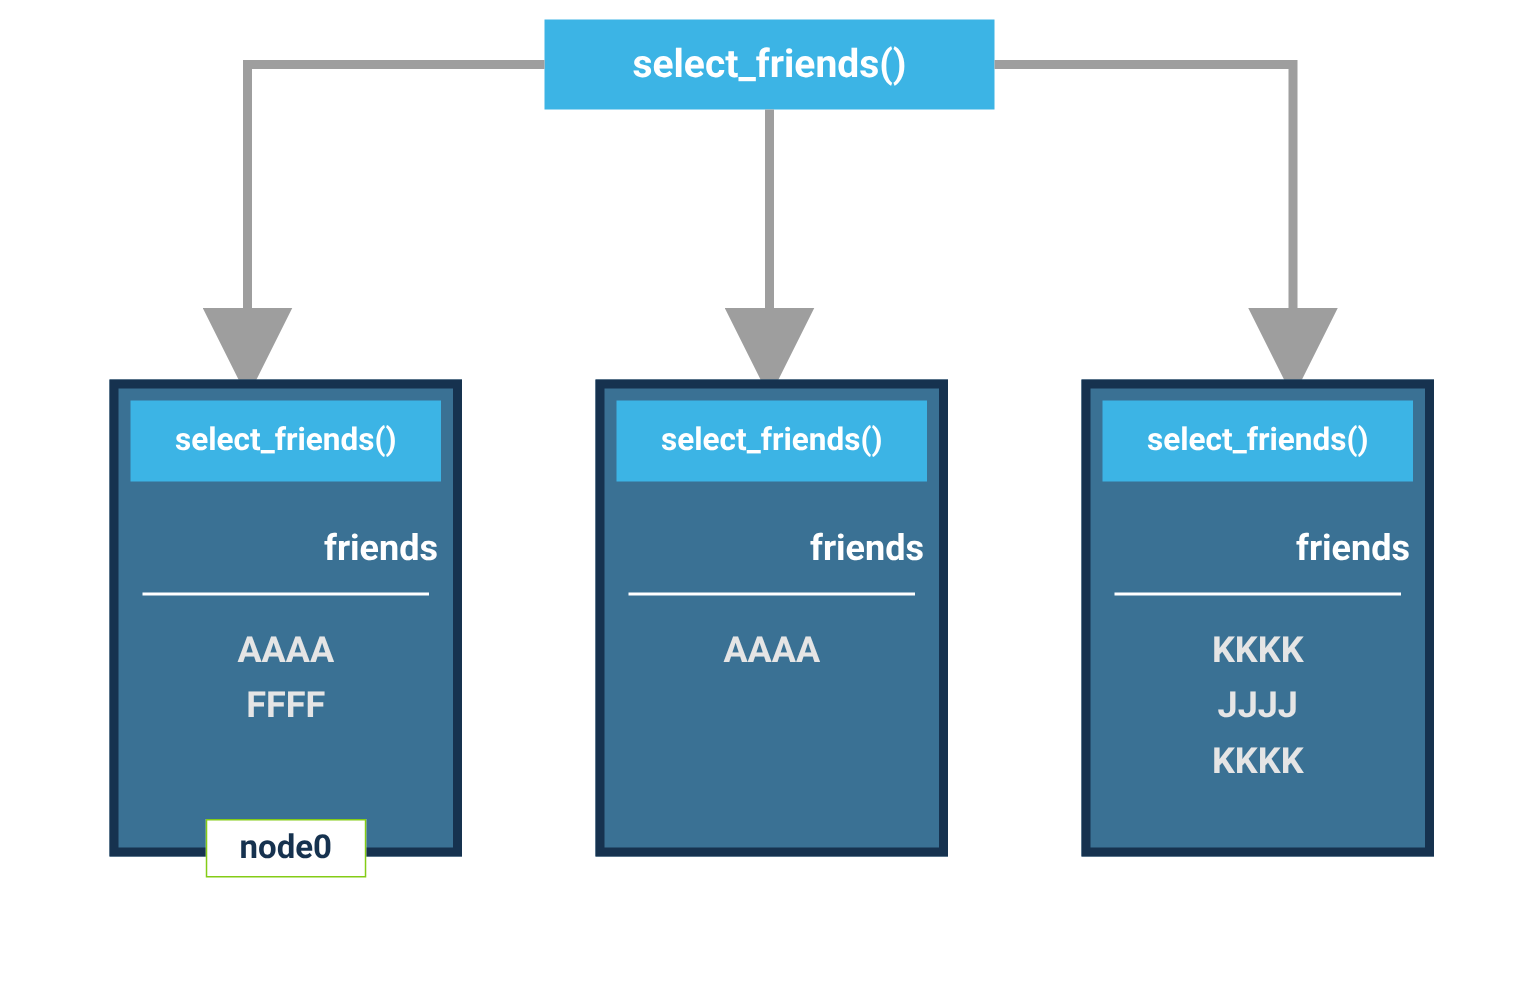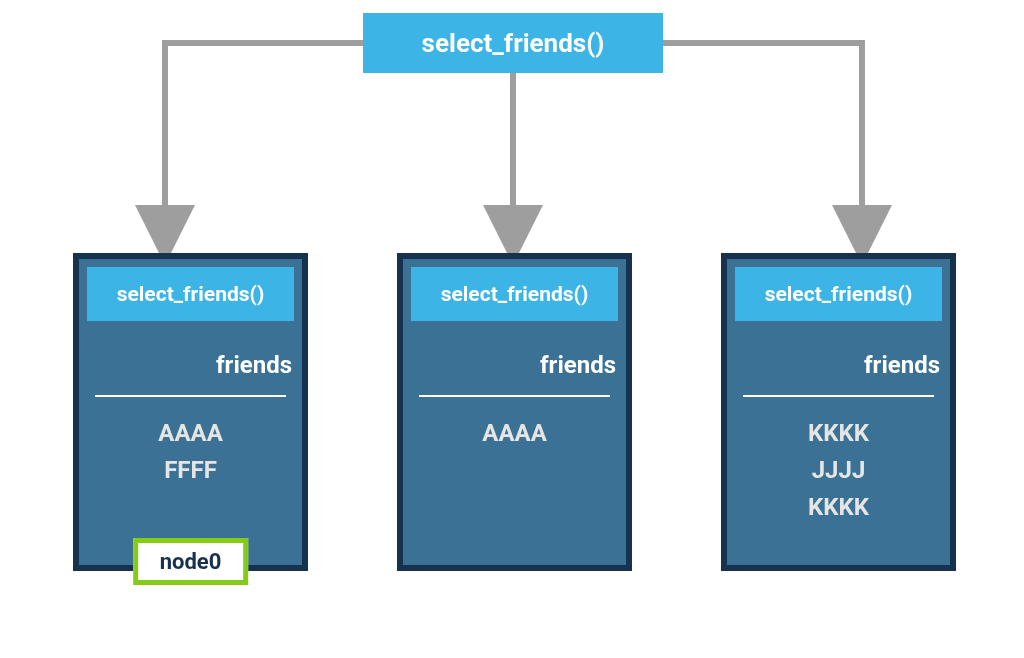--- a/index.html
+++ b/index.html
@@ -102,21 +102,21 @@
     .node-label {
       position: absolute;
       bottom: -20px;
       left: 50%;
       transform: translateX(-50%);
       background: white;
       color: #16324f;
       font-size: 22px;
       font-weight: 700;
       padding: 6px 22px;
-      border: 5px solid #84cc16;
+      border: 1px solid #84cc16;
     }
   </style>
 </head>
 <body>
 
 <div class="diagram">
 
   <div class="root-box">
     <span>select_friends()</span>
   </div>

